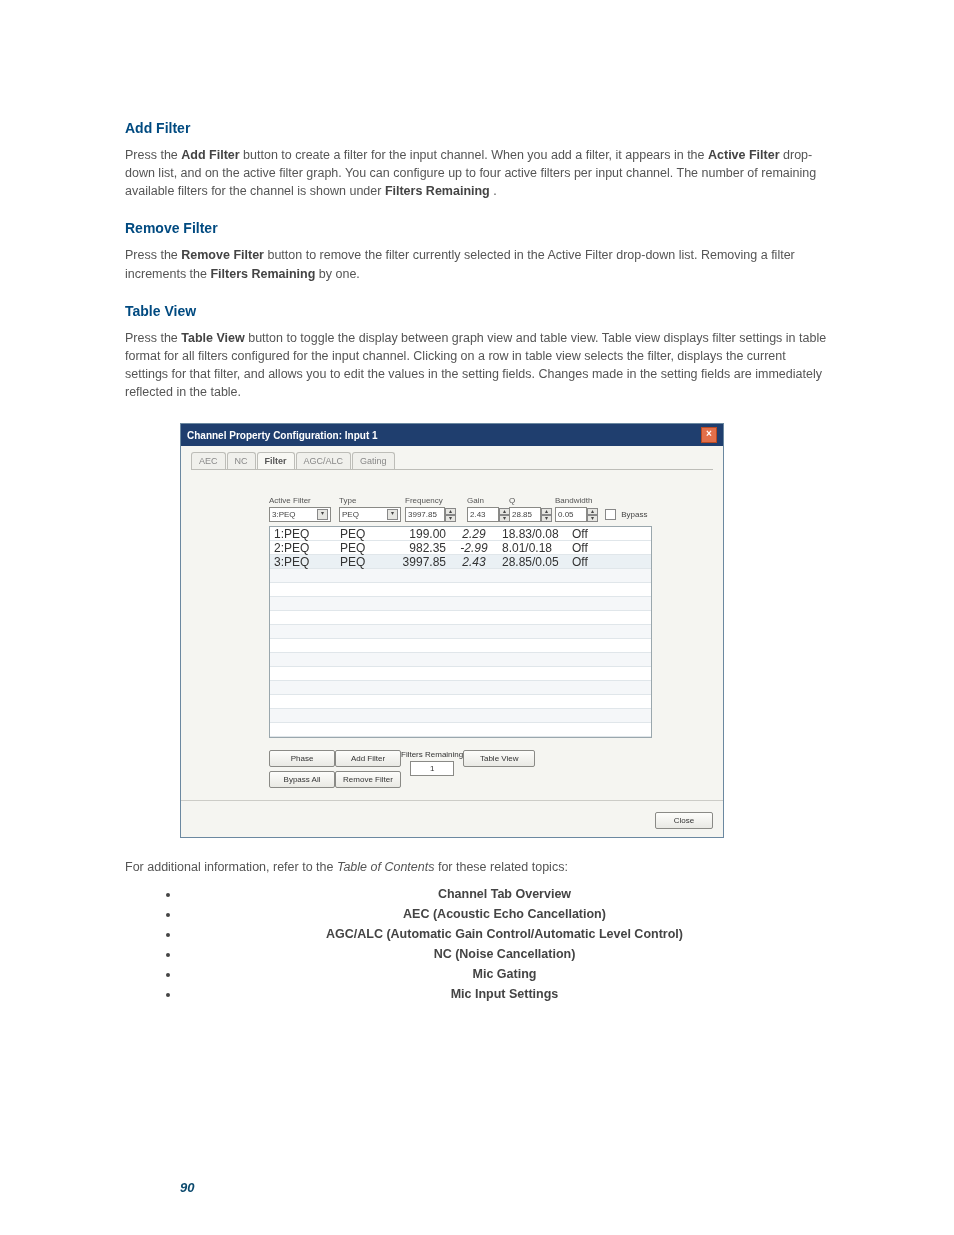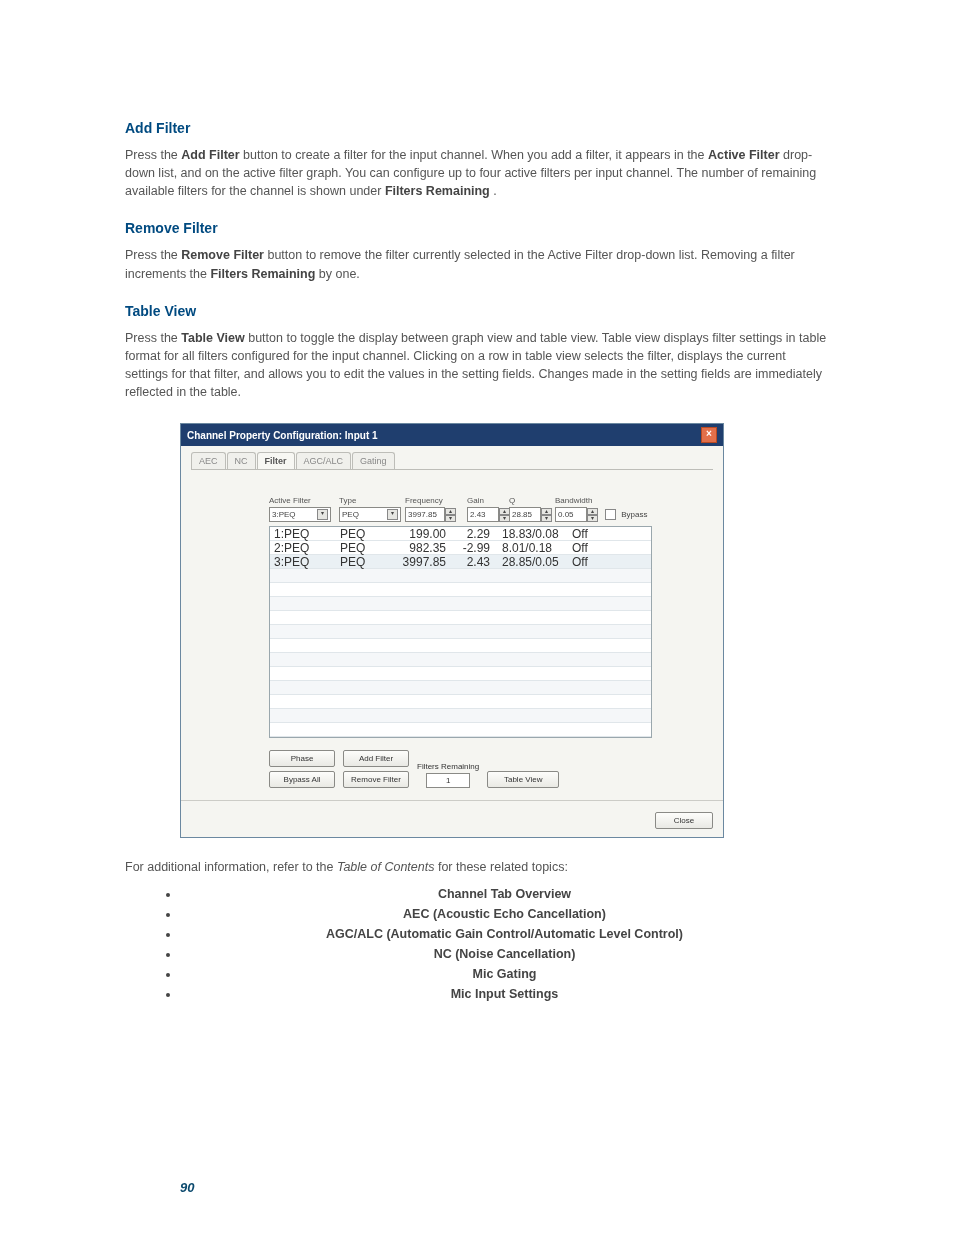--- a/index.html
+++ b/index.html
@@ -133,30 +133,29 @@
     margin-top: 4px;
     width: 381px;
     border: 1px solid #9aa7ad;
     background: #fff;
     font-size: 12px;
   }
   .ftr { display:flex; border-bottom:1px solid #e0e6ea; height:13px; align-items:center; }
   .ftr.sel { background:#eaf0f4; }
   .ftr div { padding-left:4px; box-sizing:border-box; }
   .c1{width:66px;} .c2{width:58px;} .c3{width:60px; text-align:right; padding-right:8px;}
-  .c4{width:44px; text-align:right; padding-right:8px;} .c5{width:70px;} .c6{width:40px;}
+  .c4{width:44px; text-align:center; padding-right:8px;font-style:italic;} .c5{width:70px;} .c6{width:40px;}
   .ftr.empty { color:transparent; }
   .ftr.empty:nth-child(even){ background:#f5f7f9; }
 
   .bottom-controls {
     margin-left: 78px;
     margin-top: 12px;
     display: flex;
-    align-items: flex-end;
-    gap: 8px;
+    align-items: flex-start;
   }
   .btn {
     border: 1px solid #8a8a86;
     background: linear-gradient(#fdfdfb,#e9e9e4);
     font-size: 8px;
     padding: 3px 0;
     text-align: center;
     border-radius: 2px;
   }
   .bc-col { display:flex; flex-direction:column; gap:4px; }

